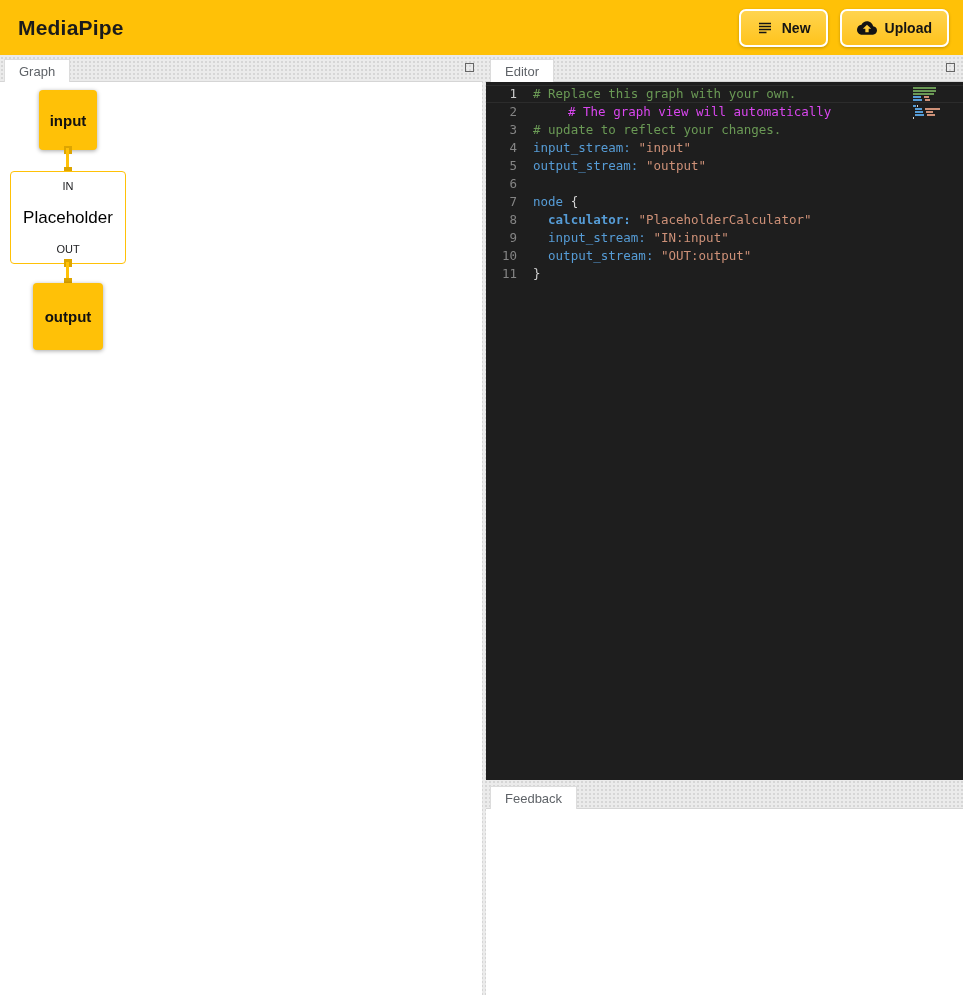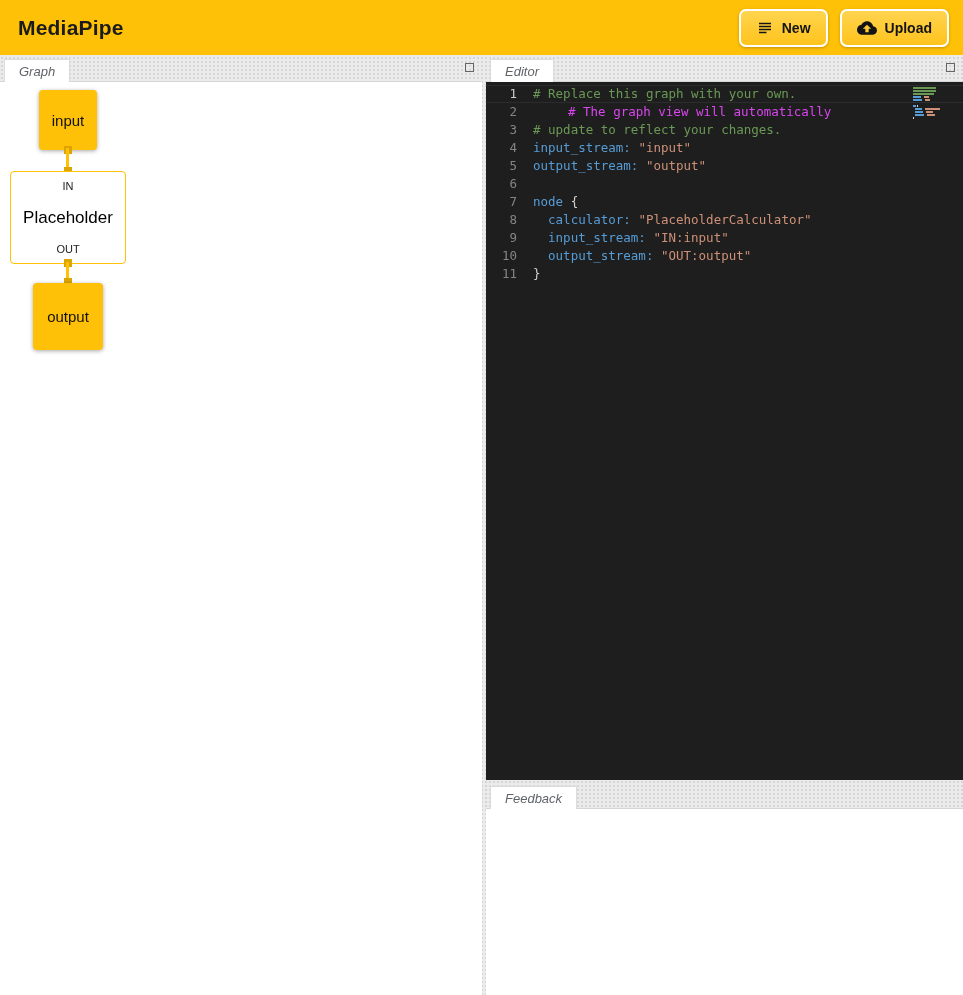--- a/index.html
+++ b/index.html
@@ -19,37 +19,37 @@
   .header-buttons { display:flex; gap:12px;justify-content:flex-end; }
   .hbtn { display:flex; align-items:center; gap:8px;
     background:linear-gradient(#ffd44f,#ffc31c);
     border:2px solid var(--button-border,#ffffff); border-radius:7px; padding:7px 15px;
     font-size:14px; font-weight:bold; color:#141414; cursor:pointer;
     box-shadow:0 1px 3px rgba(0,0,0,.25); font-family:inherit; }
   .hbtn svg { display:block; }
 
   
   .panel { position:absolute; }
-  .panel-strip { position:absolute; left:0; right:0; top:0; height:24px;font-style:italic; }
+  .panel-strip { position:absolute; left:0; right:0; top:0; height:24px; }
   .tab { position:absolute; left:4px; top:2px; bottom:-1px; background:#ffffff;
     border:1px solid #dcdcdc; border-bottom:none; display:flex; align-items:center;
     padding:0 14px; font-size:13px; color:#5f6368; z-index:2; cursor:pointer; }
   .maxicon { position:absolute; right:8px; top:6px; width:9px; height:9px;
     border:1.5px solid #666; background:transparent; cursor:pointer; }
   .panel-content { position:absolute; left:0; right:0; top:24px; bottom:0;
     background:#fff; border-top:1px solid #d5d5d5; }
 
   .graph-panel    { left:0;     top:57px;  width:482px; height:938px; }
   .editor-panel   { left:486px; top:57px;  width:477px; height:723px; }
   .feedback-panel { left:486px; top:784px; width:512px; height:211px; }
 
   
   .gnode { position:absolute; background:var(--node-fill,#FFC107); border-radius:4px;
     box-shadow:0 1px 4px rgba(0,0,0,.35); display:flex; align-items:center;
-    justify-content:center; font-weight:normal; font-size:15px; color:#111; cursor:pointer; }
+    justify-content:center; font-weight:bold; font-size:15px; color:#111; cursor:pointer; }
   .node-input  { left:39px; top:8px;   width:58px; height:60px; }
   .node-output { left:33px; top:201px; width:70px; height:67px; }
   .node-placeholder { position:absolute; left:10px; top:89px; width:116px; height:93px;
     background:#fff; border:1px solid var(--node-fill,#FFC107); border-radius:4px;
     display:flex; flex-direction:column; align-items:center; justify-content:space-between;
     padding:8px 4px; cursor:pointer; }
   .port-label { font-size:11px; color:#202124; }
   .node-title { font-size:17px; color:#000; }
   .edge { position:absolute; width:3px; background:var(--node-fill,#FFC107); left:66px; }
   .edge1 { top:66px;  height:25px; }
@@ -127,21 +127,21 @@
   </div>
   <div class="panel-content editor-surface">
     <div class="code-scroll">
         <div class="code-line active"><span class="line-num">1</span><span class="line-text"><span style="color: rgb(106, 153, 85);"># Replace this graph with your own.</span></span></div>
         <div class="code-line"><span class="line-num">2</span><span class="line-text"><span style="color: #d946ef; margin-left: 35px;"># The graph view will automatically</span></span></div>
         <div class="code-line"><span class="line-num">3</span><span class="line-text"><span style="color: rgb(106, 153, 85);"># update to reflect your changes.</span></span></div>
         <div class="code-line"><span class="line-num">4</span><span class="line-text"><span style="color: rgb(86, 156, 214);">input_stream:</span><span style="color: rgb(212, 212, 212);"> </span><span style="color: rgb(206, 145, 120);">"input"</span></span></div>
         <div class="code-line"><span class="line-num">5</span><span class="line-text"><span style="color: rgb(86, 156, 214);">output_stream:</span><span style="color: rgb(212, 212, 212);"> </span><span style="color: rgb(206, 145, 120);">"output"</span></span></div>
         <div class="code-line"><span class="line-num">6</span><span class="line-text"></span></div>
         <div class="code-line"><span class="line-num">7</span><span class="line-text"><span style="color: rgb(86, 156, 214);">node</span><span style="color: rgb(212, 212, 212);"> {</span></span></div>
-        <div class="code-line"><span class="line-num">8</span><span class="line-text"><span style="color: rgb(212, 212, 212);">  </span><span style="color: rgb(86, 156, 214);">calculator:</span><span style="color: rgb(212, 212, 212);"> </span><span style="color: rgb(206, 145, 120);">"PlaceholderCalculator"</span></span></div>
+        <div class="code-line"><span class="line-num">8</span><span class="line-text"><span style="color: rgb(212, 212, 212);">  </span><span style="color: rgb(86, 156, 214); font-weight: bold;">calculator:</span><span style="color: rgb(212, 212, 212);"> </span><span style="color: rgb(206, 145, 120);">"PlaceholderCalculator"</span></span></div>
         <div class="code-line"><span class="line-num">9</span><span class="line-text"><span style="color: rgb(212, 212, 212);">  </span><span style="color: rgb(86, 156, 214);">input_stream:</span><span style="color: rgb(212, 212, 212);"> </span><span style="color: rgb(206, 145, 120);">"IN:input"</span></span></div>
         <div class="code-line"><span class="line-num">10</span><span class="line-text"><span style="color: rgb(212, 212, 212);">  </span><span style="color: rgb(86, 156, 214);">output_stream:</span><span style="color: rgb(212, 212, 212);"> </span><span style="color: rgb(206, 145, 120);">"OUT:output"</span></span></div>
         <div class="code-line"><span class="line-num">11</span><span class="line-text"><span style="color: rgb(212, 212, 212);">}</span></span></div>
       </div>
     <div class="minimap">
         <div class="mm-line">
           <span style="width: 23px; background: rgb(106, 153, 85);"></span>
         </div>
         <div class="mm-line">
           <span style="width: 23px; background: rgb(106, 153, 85);"></span>

